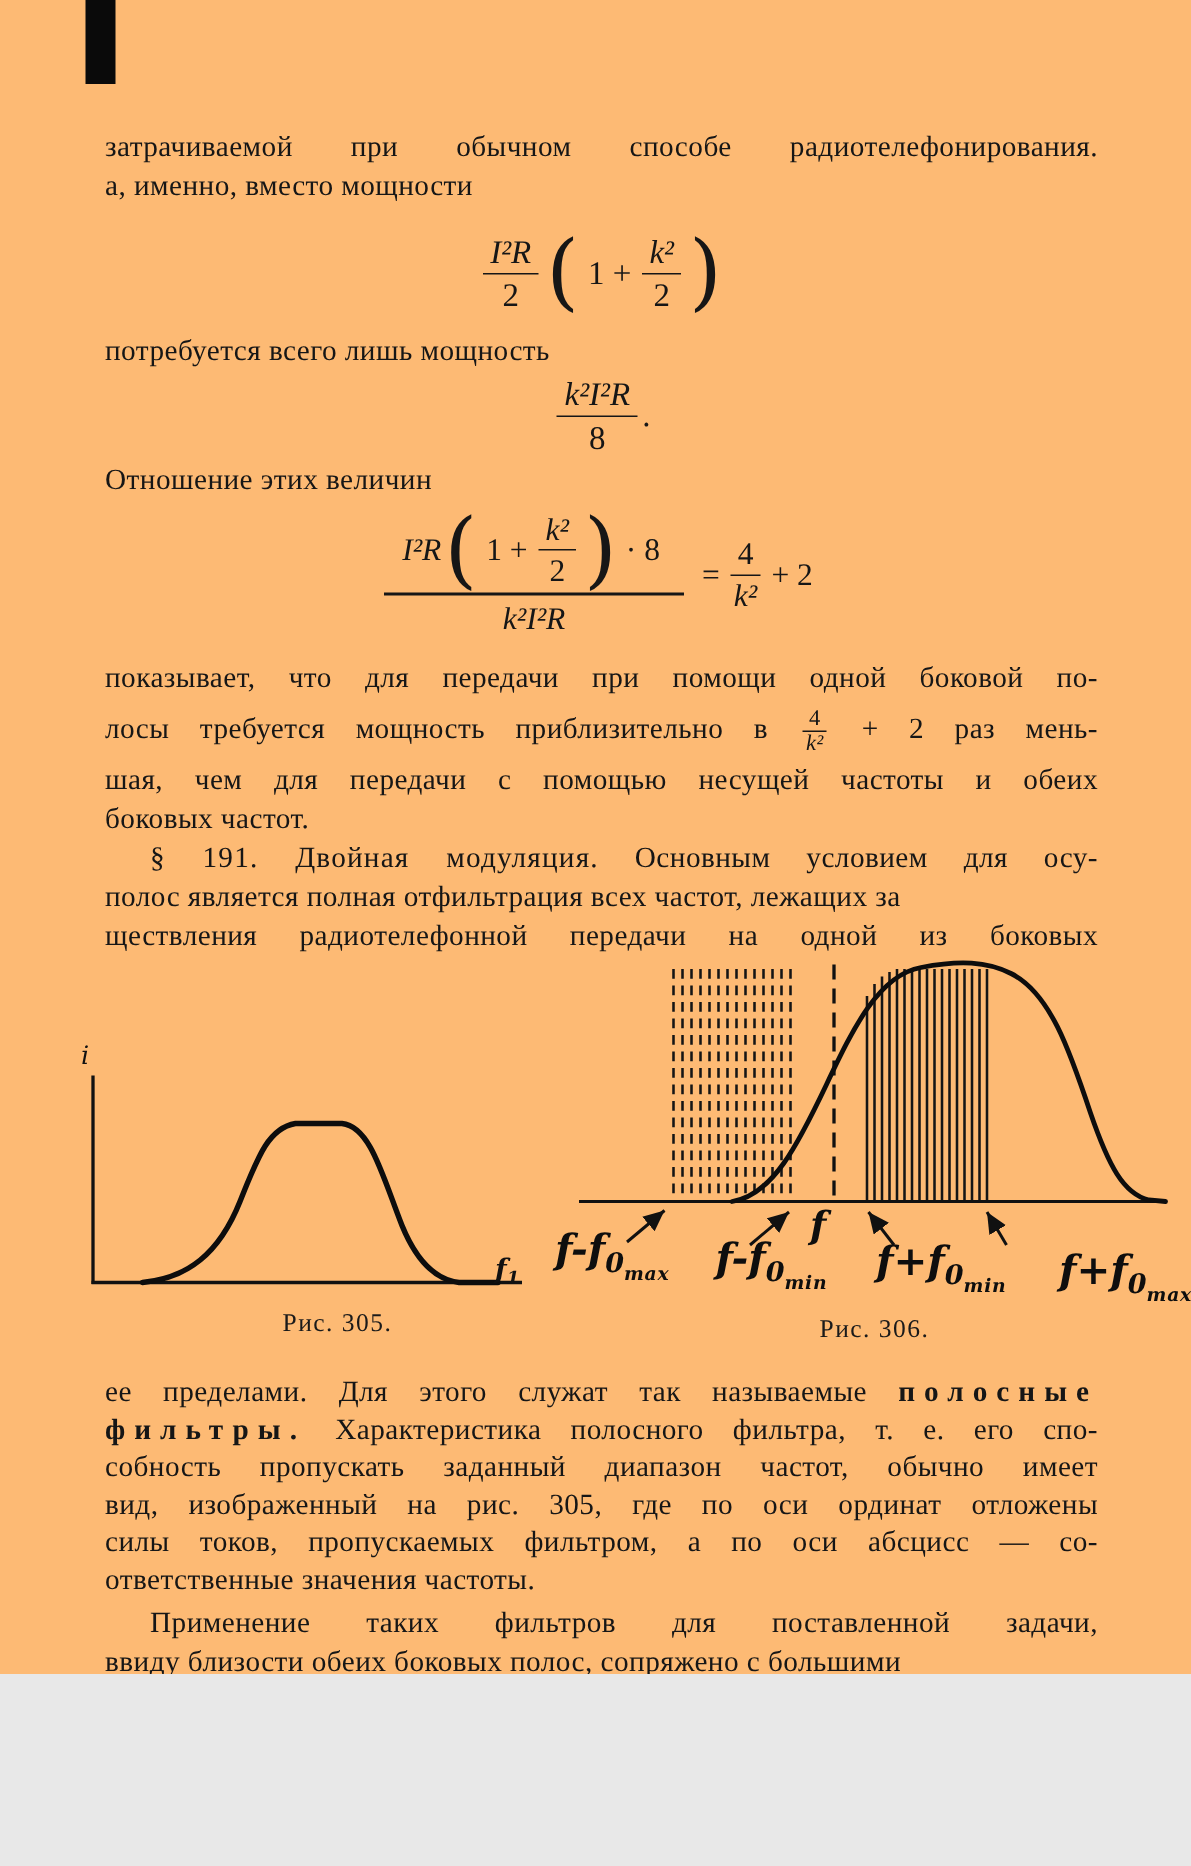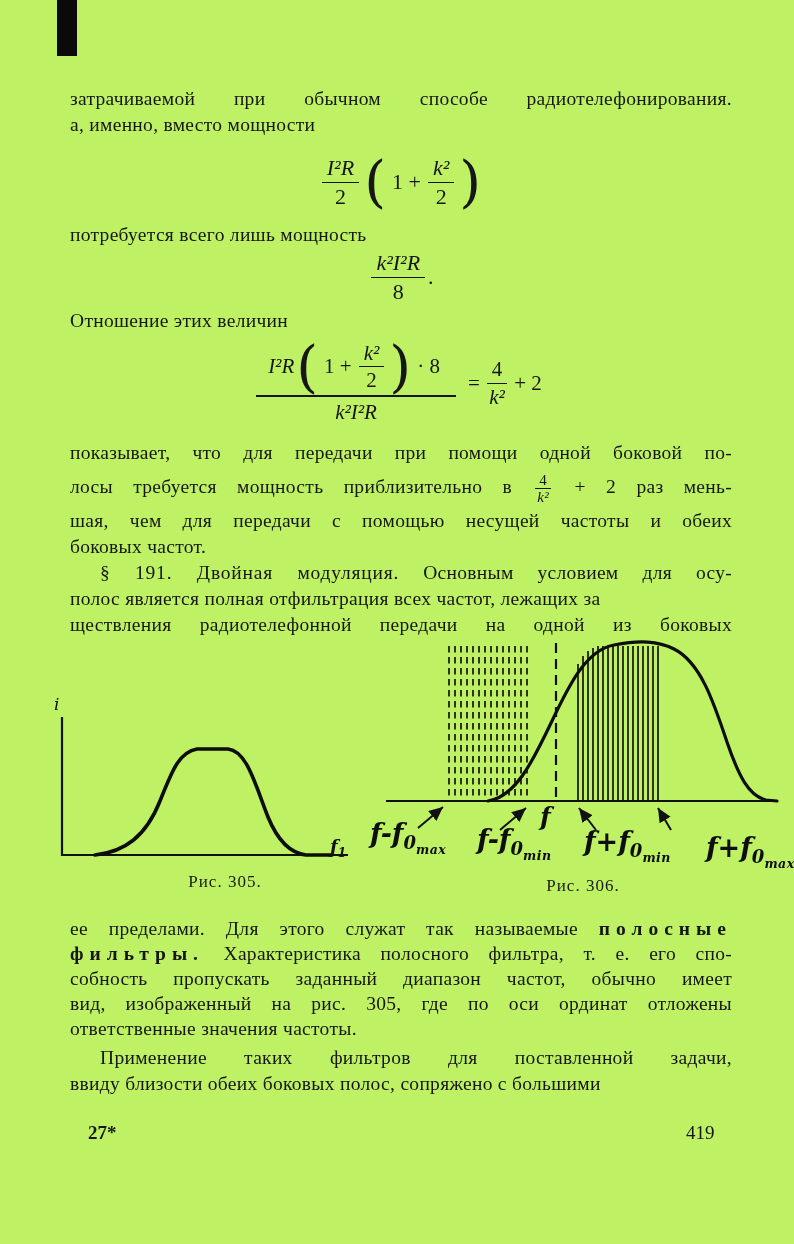--- a/index.html
+++ b/index.html
@@ -1,16 +1,16 @@
 <!DOCTYPE html>
 <html><head>
 <meta charset="utf-8">
 <style>
   html,body{margin:0;padding:0;background:#e8e8e8;}
-  .page{position:relative;width:794px;height:1244px;background:#bef264;margin:0 auto;overflow:hidden;
+  .page{position:relative;width:794px;height:1116px;background:#fdba74;margin:0 auto;overflow:hidden;
         font-family:"Liberation Serif",serif;color:#161616;}
   .scan-mark{position:absolute;left:57px;top:0;width:20px;height:56px;background:#0a0a0a;}
   .textcol{position:absolute;left:70px;top:0;width:662px;}
   .ln{height:26px;line-height:26px;font-size:19.5px;letter-spacing:.3px;
       text-align:justify;text-align-last:justify;white-space:nowrap;}
   .ln.last{text-align-last:left;}
   .ln.tall{height:42px;line-height:42px;}
   .indent{text-indent:30px;}
   .bold{font-weight:400;letter-spacing:.8px;}
   .razr{letter-spacing:6px;font-weight:bold;}
@@ -130,20 +130,21 @@
       <div class="ln">ществления радиотелефонной передачи на одной из боковых</div>
     </div>
 
     <div class="fig-space"></div>
 
     <div style="margin-top:8px">
       <div class="ln" style="height:25px;line-height:25px"><span>ее пределами. Для этого служат так называемые</span> <span class="razr">полосные</span></div>
       <div class="ln" style="height:25px;line-height:25px"><span class="razr">фильтры.</span> <span>Характеристика полосного фильтра, т. е. его спо-</span></div>
       <div class="ln" style="height:25px;line-height:25px">собность пропускать заданный диапазон частот, обычно имеет</div>
       <div class="ln" style="height:25px;line-height:25px">вид, изображенный на рис. 305, где по оси ординат отложены</div>
+      <div class="ln" style="height:25px;line-height:25px">силы токов, пропускаемых фильтром, а по оси абсцисс — со-</div>
       <div class="ln last" style="height:25px;line-height:25px">ответственные значения частоты.</div>
     </div>
 
     <div style="margin-top:4px">
       <div class="ln indent">Применение таких фильтров для поставленной задачи,</div>
       <div class="ln last">ввиду близости обеих боковых полос, сопряжено с большими</div>
     </div>
 
   </div>
 

